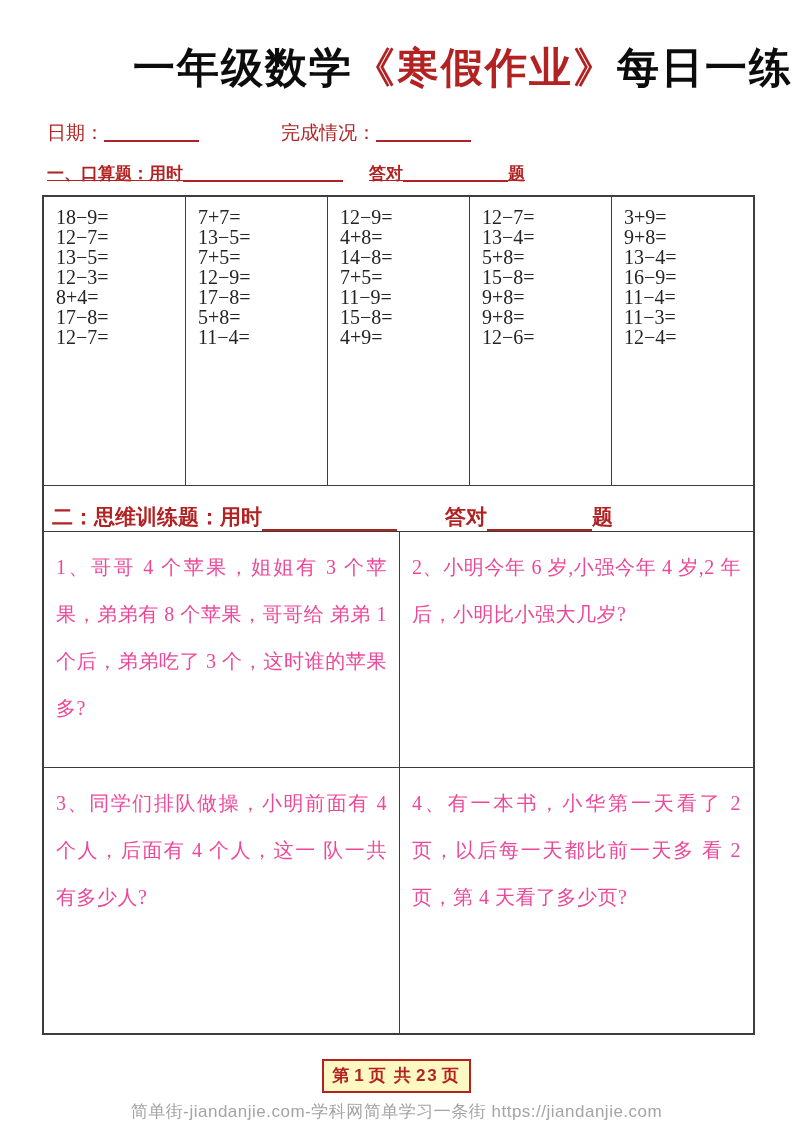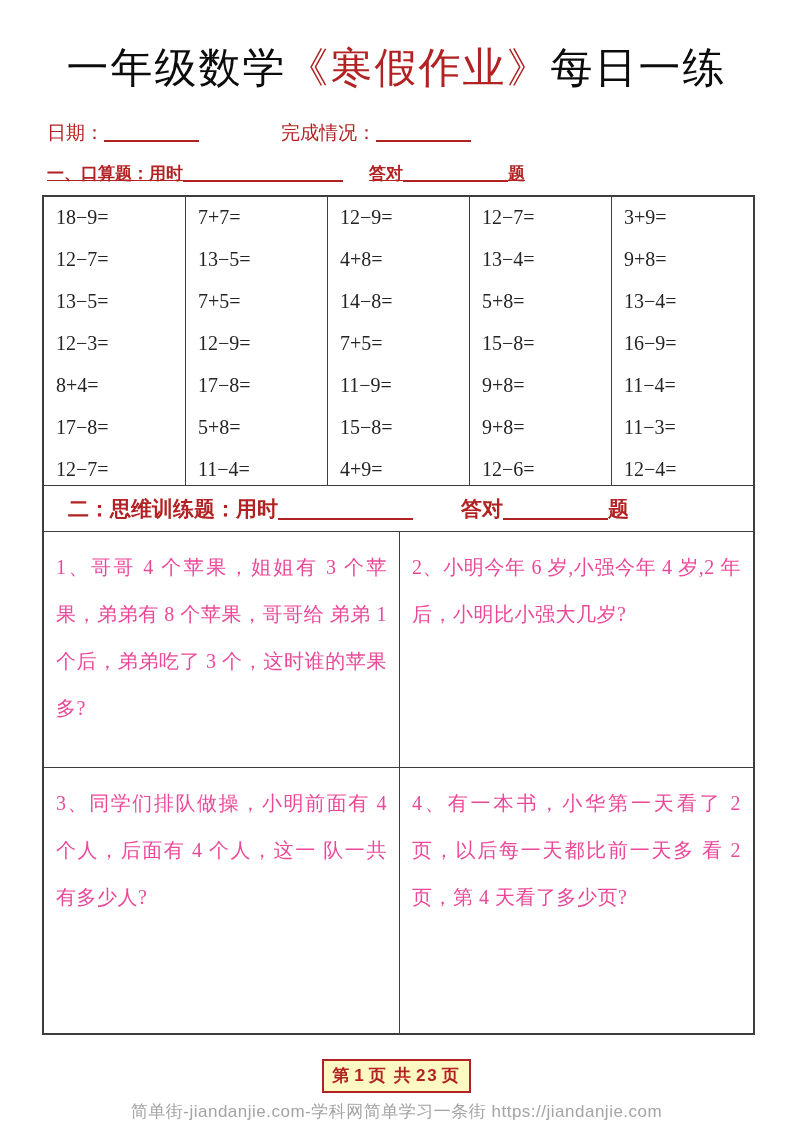--- a/index.html
+++ b/index.html
@@ -9,23 +9,23 @@
     position:relative;
     width:793px; height:1122px;
     background:#fff;
     font-family:"Liberation Serif","DejaVu Serif",serif;
     color:var(--ink);
     overflow:hidden;
   }
   
   .title {
     margin-top:40px;
-    text-align:center;
+    text-align:right;
     font-size:42px;
-    font-weight:normal;
+    font-weight:bold;
     letter-spacing:2px;
     color:#0c0c0c;
     white-space:nowrap;
   }
   .title .red { color:var(--accent); }
 
   
   .meta-row {
     display:flex;
     align-items:flex-end;
@@ -61,30 +61,30 @@
   .grid-table {
     margin:10px 38px 0 42px;
     width:713px;
     border:2px solid var(--line);
   }
   .calc-row { display:flex; height:289px; border-bottom:1px solid var(--line); }
   .calc-col {
     flex:1;
     border-right:1px solid var(--line);
     padding:10px 4px 6px 12px;
-    display:flex; flex-direction:column; justify-content:space-between;
+    display:flex; flex-direction:column; 
   }
   .calc-col:last-child { border-right:none; }
   .expr { font-size:20px; color:#242424; line-height:1; }
 
   .sec2-heading-row {
     height:46px;
     border-bottom:1px solid var(--line);
-    display:flex; align-items:center;
-    padding-left:24px;
+    display:flex; align-items:flex-end;
+    padding-left:8px;
     color:var(--accent);
     font-weight:bold;
     font-size:21px;
     white-space:nowrap;
   }
   .sec2-heading-row .mid { margin-left:48px; }
 
   .prob-grid {
     display:grid;
     grid-template-columns:50.2% 49.8%;

